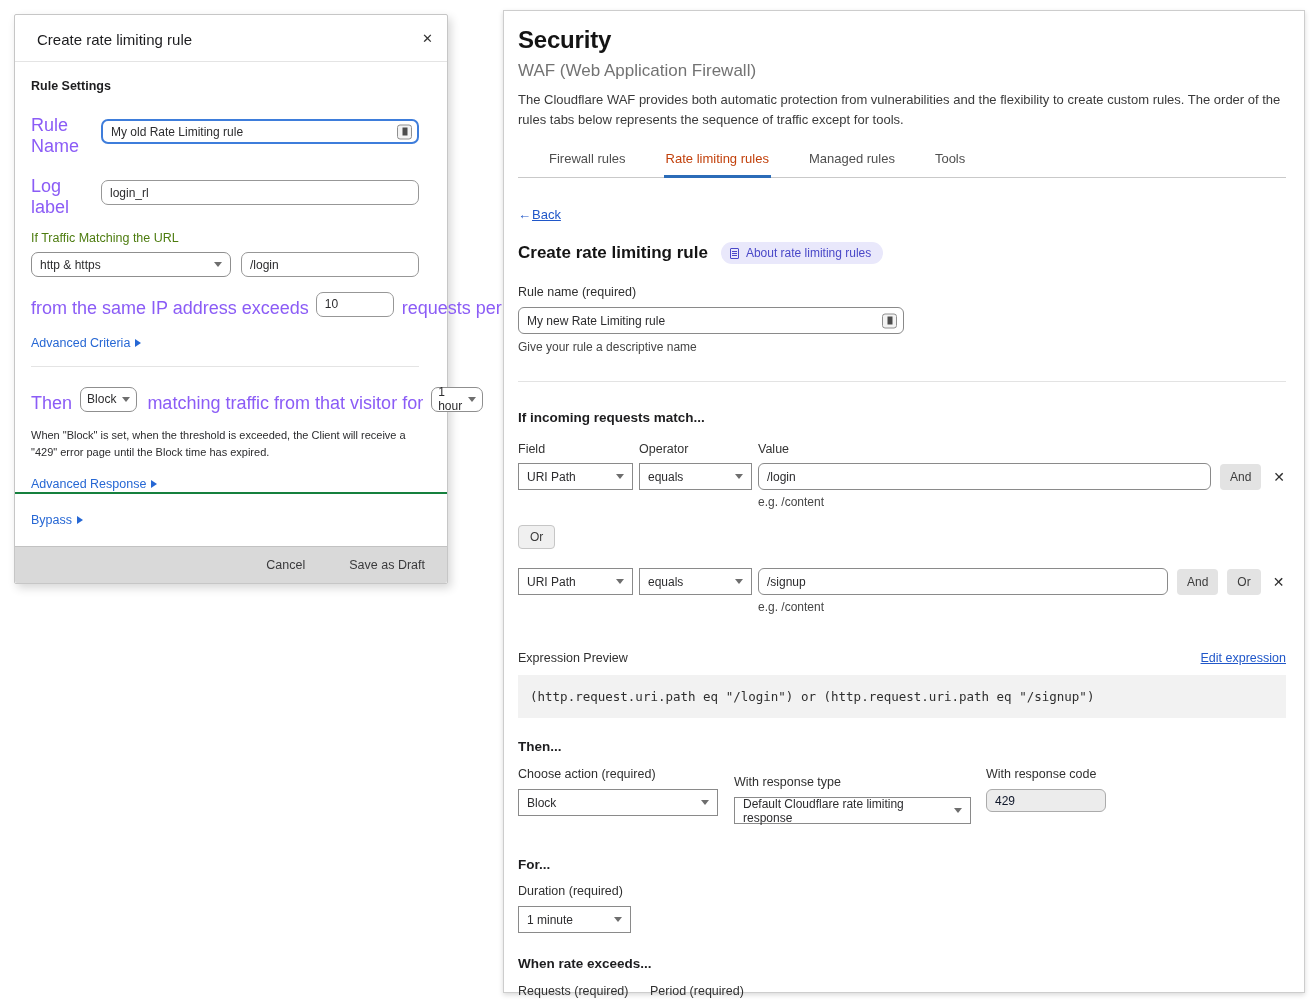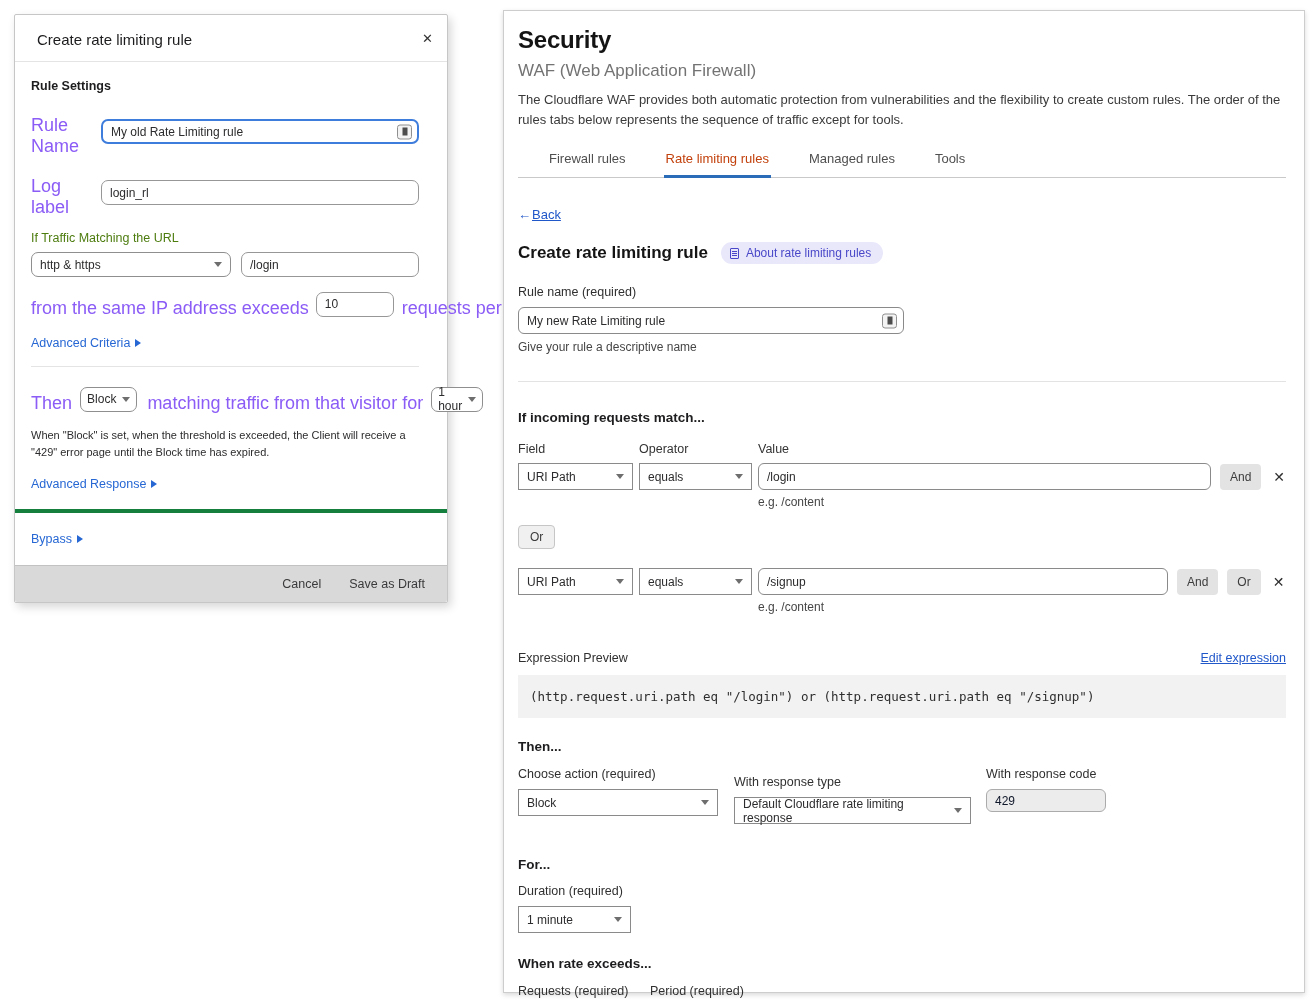--- a/index.html
+++ b/index.html
@@ -57,24 +57,24 @@
     color:#2667d4; font-size:12.5px; display:inline-flex; align-items:center;
     cursor:pointer; text-decoration:none;
   }
   .tri {
     display:inline-block; width:0; height:0; margin-left:5px;
     border-left:6px solid currentColor;
     border-top:4px solid transparent; border-bottom:4px solid transparent;
   }
   .dlg-divider { border:none; border-top:1px solid #e4e4e4; margin:15px 0 17px 0; }
   .dlg-note { font-size:11px; color:#2c2c2e; line-height:1.55; margin:13px 0 13px 0; max-width:420px; }
-  .dlg-bypass { border-top:4px solid #15803d; padding:16px 16px 18px 16px; margin-top:17px; }
+  .dlg-bypass { border-top:2px solid #15803d; padding:16px 16px 18px 16px; }
   .dlg-footer {
     background:#d9d9d9; border-top:1px solid #c2c2c2;
-    display:flex; justify-content:flex-end; align-items:center; gap:28px;
+    display:flex; justify-content:flex-end; align-items:center; gap:44px;
     padding:11px 22px; border-radius:0 0 2px 2px;
   }
   .footer-btn { font-size:12.5px; color:#3a3a3c; cursor:pointer; background:none; border:none; font-family:inherit; }
 
   
   .panel {
     position:absolute; left:503px; top:10px; width:802px; height:983px;
     background:#fff; border:1px solid #cdcdcd;
     box-shadow:0 2px 5px rgba(0,0,0,.15);
     padding:15px 18px 0 14px;

